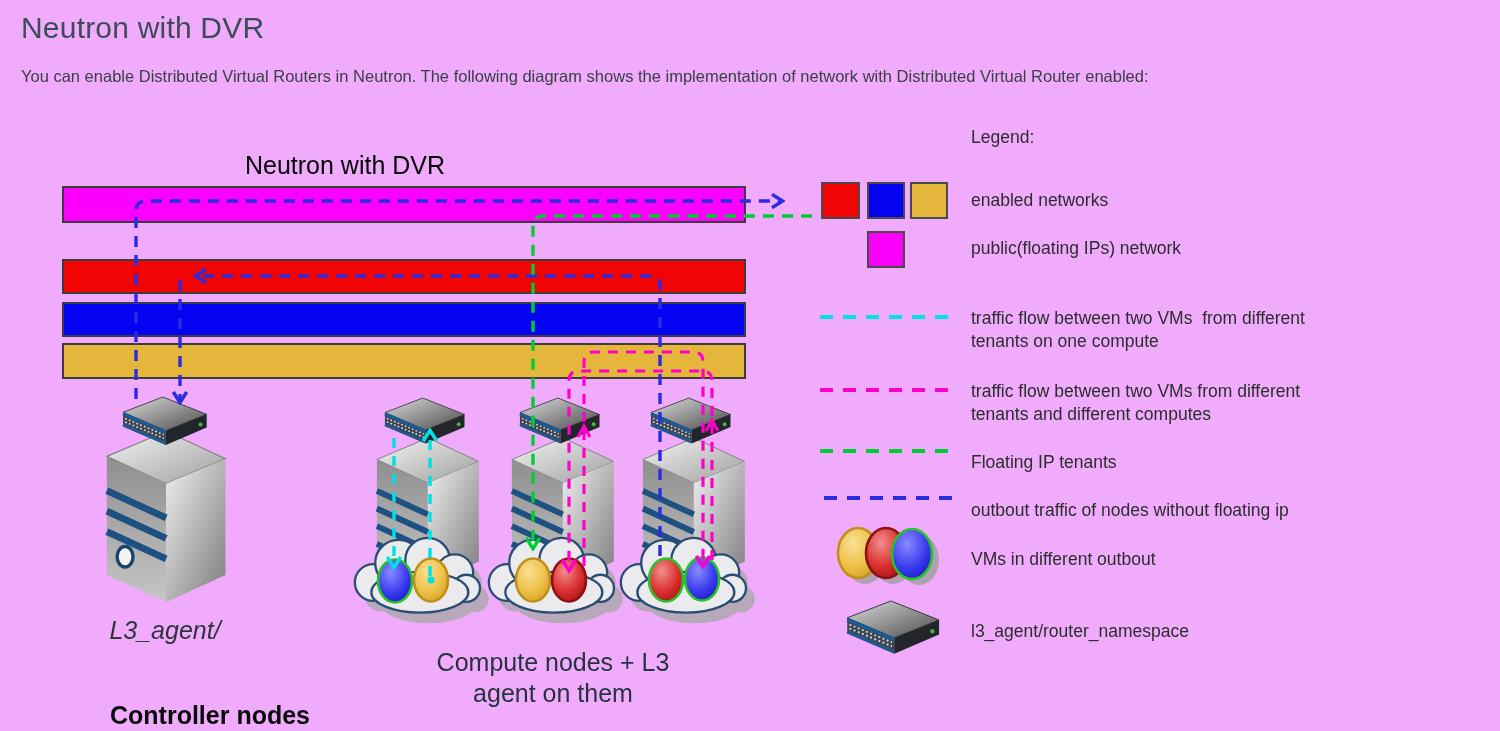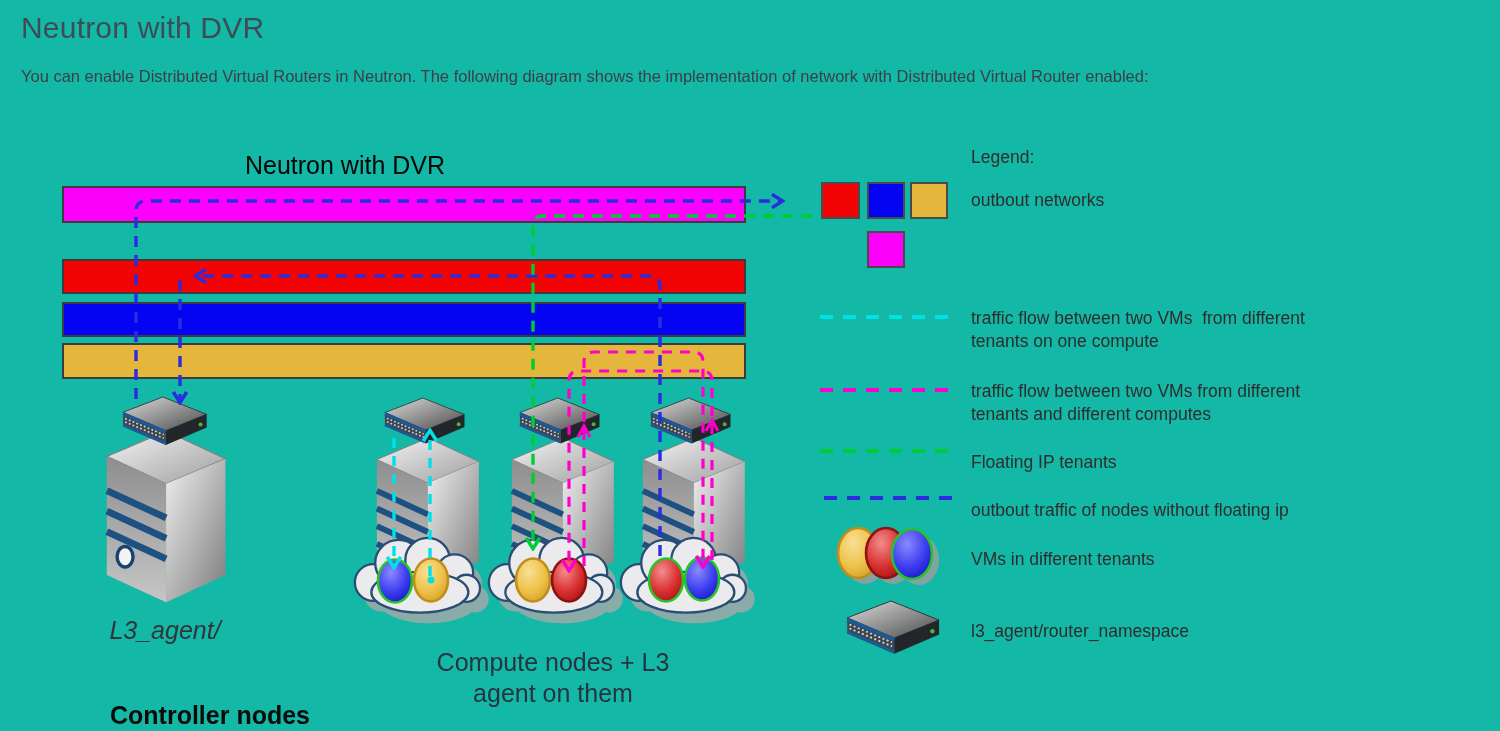--- a/index.html
+++ b/index.html
@@ -1,26 +1,26 @@
 <!DOCTYPE html>
 <html><head>
 <meta charset="utf-8">
 <style>
   html,body{margin:0;padding:0;background:#fff;}
-  #stage{position:relative;width:1500px;height:731px;background:#14b8a6;overflow:hidden;
+  #stage{position:relative;width:1500px;height:731px;background:#f0abfc;overflow:hidden;
          font-family:"Liberation Sans","DejaVu Sans",sans-serif;}
   .abs{position:absolute;}
   #page-title{left:21px;top:11px;font-size:30px;font-weight:500;color:#3e4c58;letter-spacing:0.2px;}
   #page-intro{left:21px;top:67px;font-size:16.5px;color:#3b4046;}
   #diagram-title{left:225px;top:151px;width:240px;text-align:center;font-size:25px;color:#050505;font-weight:500;}
   #lbl-l3agent{left:85px;top:616px;width:160px;text-align:center;font-size:25px;color:#30353b;font-style:italic;}
   #lbl-controller{left:40px;top:657px;width:270px;text-align:right;font-size:25px;font-weight:bold;color:#0a0a0a;margin-top:44px;}
   #lbl-compute{left:408px;top:647px;width:290px;text-align:center;font-size:25px;line-height:31px;color:#273440;white-space:pre-line;}
   .legend-text{left:971px;width:430px;font-size:17.5px;line-height:23px;color:#2d2d2d;white-space:pre-wrap;}
-  #legend-title{top:146px;}
+  #legend-title{top:126px;}
   #lg-tenant{top:189px;}
   #lg-public{top:237px;}
   #lg-cyan{top:307px;}
   #lg-pink{top:380px;}
   #lg-green{top:451px;}
   #lg-blue{top:499px;}
   #lg-vms{top:548px;}
   #lg-switch{top:620px;}
   svg{display:block;}
 </style>
@@ -217,22 +217,23 @@
   <div class="abs" id="page-title">Neutron with DVR</div>
   <div class="abs" id="page-intro">You can enable Distributed Virtual Routers in Neutron. The following diagram shows the implementation of network with Distributed Virtual Router enabled:</div>
 
   <div class="abs" id="diagram-title">Neutron with DVR</div>
   <div class="abs" id="lbl-l3agent">L3_agent/</div>
   <div class="abs" id="lbl-controller">Controller nodes</div>
   <div class="abs" id="lbl-compute">Compute nodes + L3
 agent on them</div>
 
   <div class="abs legend-text" id="legend-title">Legend:</div>
-  <div class="abs legend-text" id="lg-tenant">outbout networks</div>
+  <div class="abs legend-text" id="lg-tenant">enabled networks</div>
+  <div class="abs legend-text" id="lg-public">public(floating IPs) network</div>
   <div class="abs legend-text" id="lg-cyan">traffic flow between two VMs  from different
 tenants on one compute</div>
   <div class="abs legend-text" id="lg-pink">traffic flow between two VMs from different
 tenants and different computes</div>
   <div class="abs legend-text" id="lg-green">Floating IP tenants</div>
   <div class="abs legend-text" id="lg-blue">outbout traffic of nodes without floating ip</div>
-  <div class="abs legend-text" id="lg-vms">VMs in different tenants</div>
+  <div class="abs legend-text" id="lg-vms">VMs in different outbout</div>
   <div class="abs legend-text" id="lg-switch">l3_agent/router_namespace</div>
 </div>
 
 </body></html>

